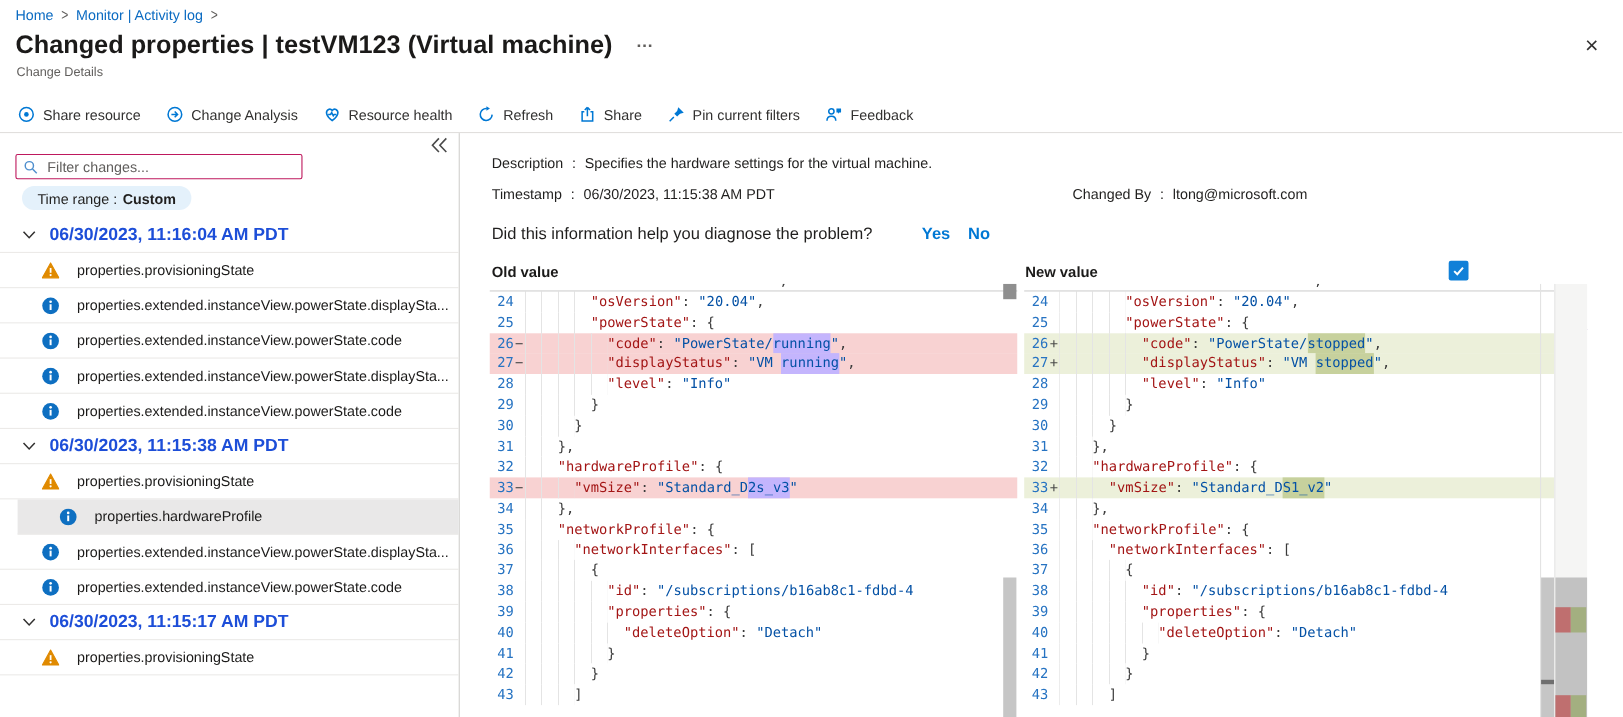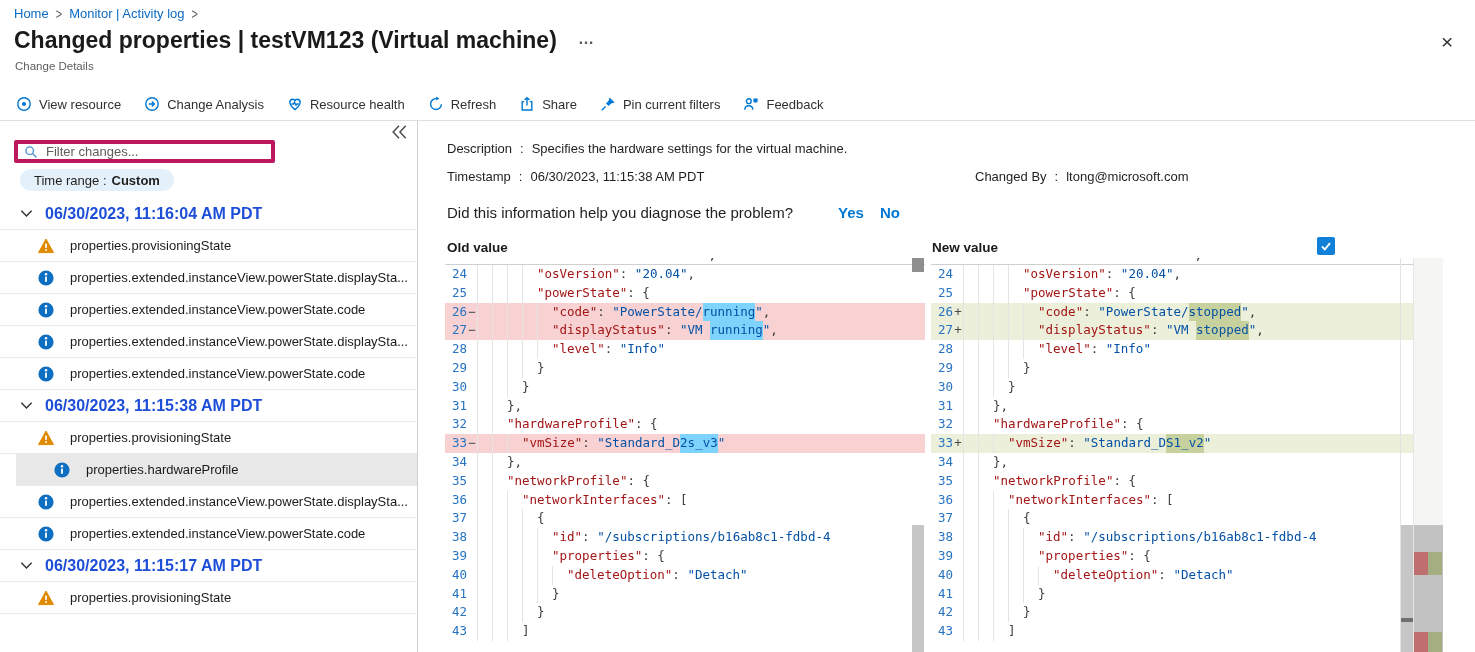--- a/index.html
+++ b/index.html
@@ -18,21 +18,21 @@
 
   
   .toolbar{position:absolute;left:16px;top:92px;display:flex;gap:23px;height:24px;align-items:center;}
   .tb-item{display:flex;align-items:center;gap:7px;font-size:13px;color:#323130;}
   .tb-ic{display:flex;width:16px;height:16px;}
   .hr{position:absolute;left:0;top:120px;width:1475px;height:1px;background:#e1dfdd;}
   .vdiv{position:absolute;left:417px;top:121px;width:1px;height:531px;background:#d1d0ce;}
   .collapse-btn{position:absolute;left:390px;top:123px;}
 
   
-  .filter-box{position:absolute;left:14px;top:140px;width:261px;height:23px;border:4px solid #be185d;
+  .filter-box{position:absolute;left:14px;top:140px;width:261px;height:23px;border:1px solid #be185d;
               border-radius:2px;display:flex;align-items:center;padding:0 6px;gap:6px;box-sizing:border-box;background:#fff;}
   .filter-box input{border:none;outline:none;font-size:13px;flex:1;font-family:inherit;color:#323130;background:transparent;}
   .filter-box input::placeholder{color:#605e5c;}
   .pill{position:absolute;left:20px;top:169px;height:22px;background:#e4f1fb;border-radius:11px;display:flex;
         align-items:center;padding:0 14px;font-size:13px;color:#201f1e;gap:5px;}
   .pill b{font-weight:700;}
   .changes{position:absolute;left:0;top:198px;width:417px;}
   .row{height:32px;display:flex;align-items:center;border-bottom:1px solid #eceae8;box-sizing:border-box;
        overflow:hidden;white-space:nowrap;cursor:pointer;}
   .row.group{font-weight:700;font-size:16px;color:#1d4ed8;}
@@ -67,21 +67,21 @@
   .partial{height:6px;border-bottom:1px solid #cfcfcf;overflow:hidden;position:relative;}
   .partial .pc{position:absolute;left:256px;top:-11px;white-space:pre;}
   .line{display:flex;height:18.8px;line-height:18.8px;white-space:pre;align-items:center;}
   .num{width:20px;padding-left:2px;text-align:right;color:#2673c2;flex:none;}
   .sign{width:10px;text-align:center;color:#4a4a4a;flex:none;}
   .ws{flex:none;align-self:stretch;
       background-image:repeating-linear-gradient(to right,#e4e4e4 0 1px,transparent 1px 15px);}
   .tok-k{color:#a31515;} .tok-v{color:#0451a5;} .tok-p{color:#3b3b3b;} .tok-m{color:#0451a5;}
   .line.del{background:#f8d2d2;}
   .line.add{background:#ecf0da;}
-  .line.del .tok-m{background:#7dd3fc;}
+  .line.del .tok-m{background:#c4b5fd;}
   .line.add .tok-m{background:#c7d19d;}
 
   
   .vtrack{position:absolute;right:0;top:0;width:14px;height:100%;}
   .thumb-top{position:absolute;top:0;right:1px;width:12px;height:14px;background:#8f8f8f;}
   .thumb-bottom{position:absolute;top:267px;right:1px;width:12px;height:127px;background:#c6c6c6;}
   .slider{position:absolute;left:469px;top:0;width:13px;height:100%;border-left:1px solid #e3e3e3;box-sizing:border-box;}
   .slider .thumb{position:absolute;top:267px;height:127px;width:100%;background:#c6c6c6;}
   .slider .handle{position:absolute;top:360px;height:4px;width:100%;background:#6f6f6f;}
   .overview{position:absolute;left:482px;top:0;width:30px;height:100%;background:#f5f5f4;
@@ -109,21 +109,21 @@
   <div class="subtitle">Change Details</div>
 
   <div class="toolbar" id="toolbar">
       <button class="tb-item">
         <span class="tb-ic">
           <svg width="16" height="16" viewBox="0 0 16 16">
             <circle cx="8" cy="8" r="6.2" fill="none" stroke="#0078d4" stroke-width="1.4"></circle>
             <circle cx="8" cy="8" r="2.1" fill="#0078d4"></circle>
           </svg>
         </span>
-        <span>View resource</span>
+        <span>Share resource</span>
       </button>
       <button class="tb-item">
         <span class="tb-ic">
           <svg width="16" height="16" viewBox="0 0 16 16">
             <circle cx="8" cy="8" r="6.2" fill="none" stroke="#0078d4" stroke-width="1.4"></circle>
             <path d="M4.8 8 h5.4 M7.8 5.4 L10.4 8 L7.8 10.6" fill="none" stroke="#0078d4" stroke-width="1.4"></path>
           </svg>
         </span>
         <span>Change Analysis</span>
       </button>

